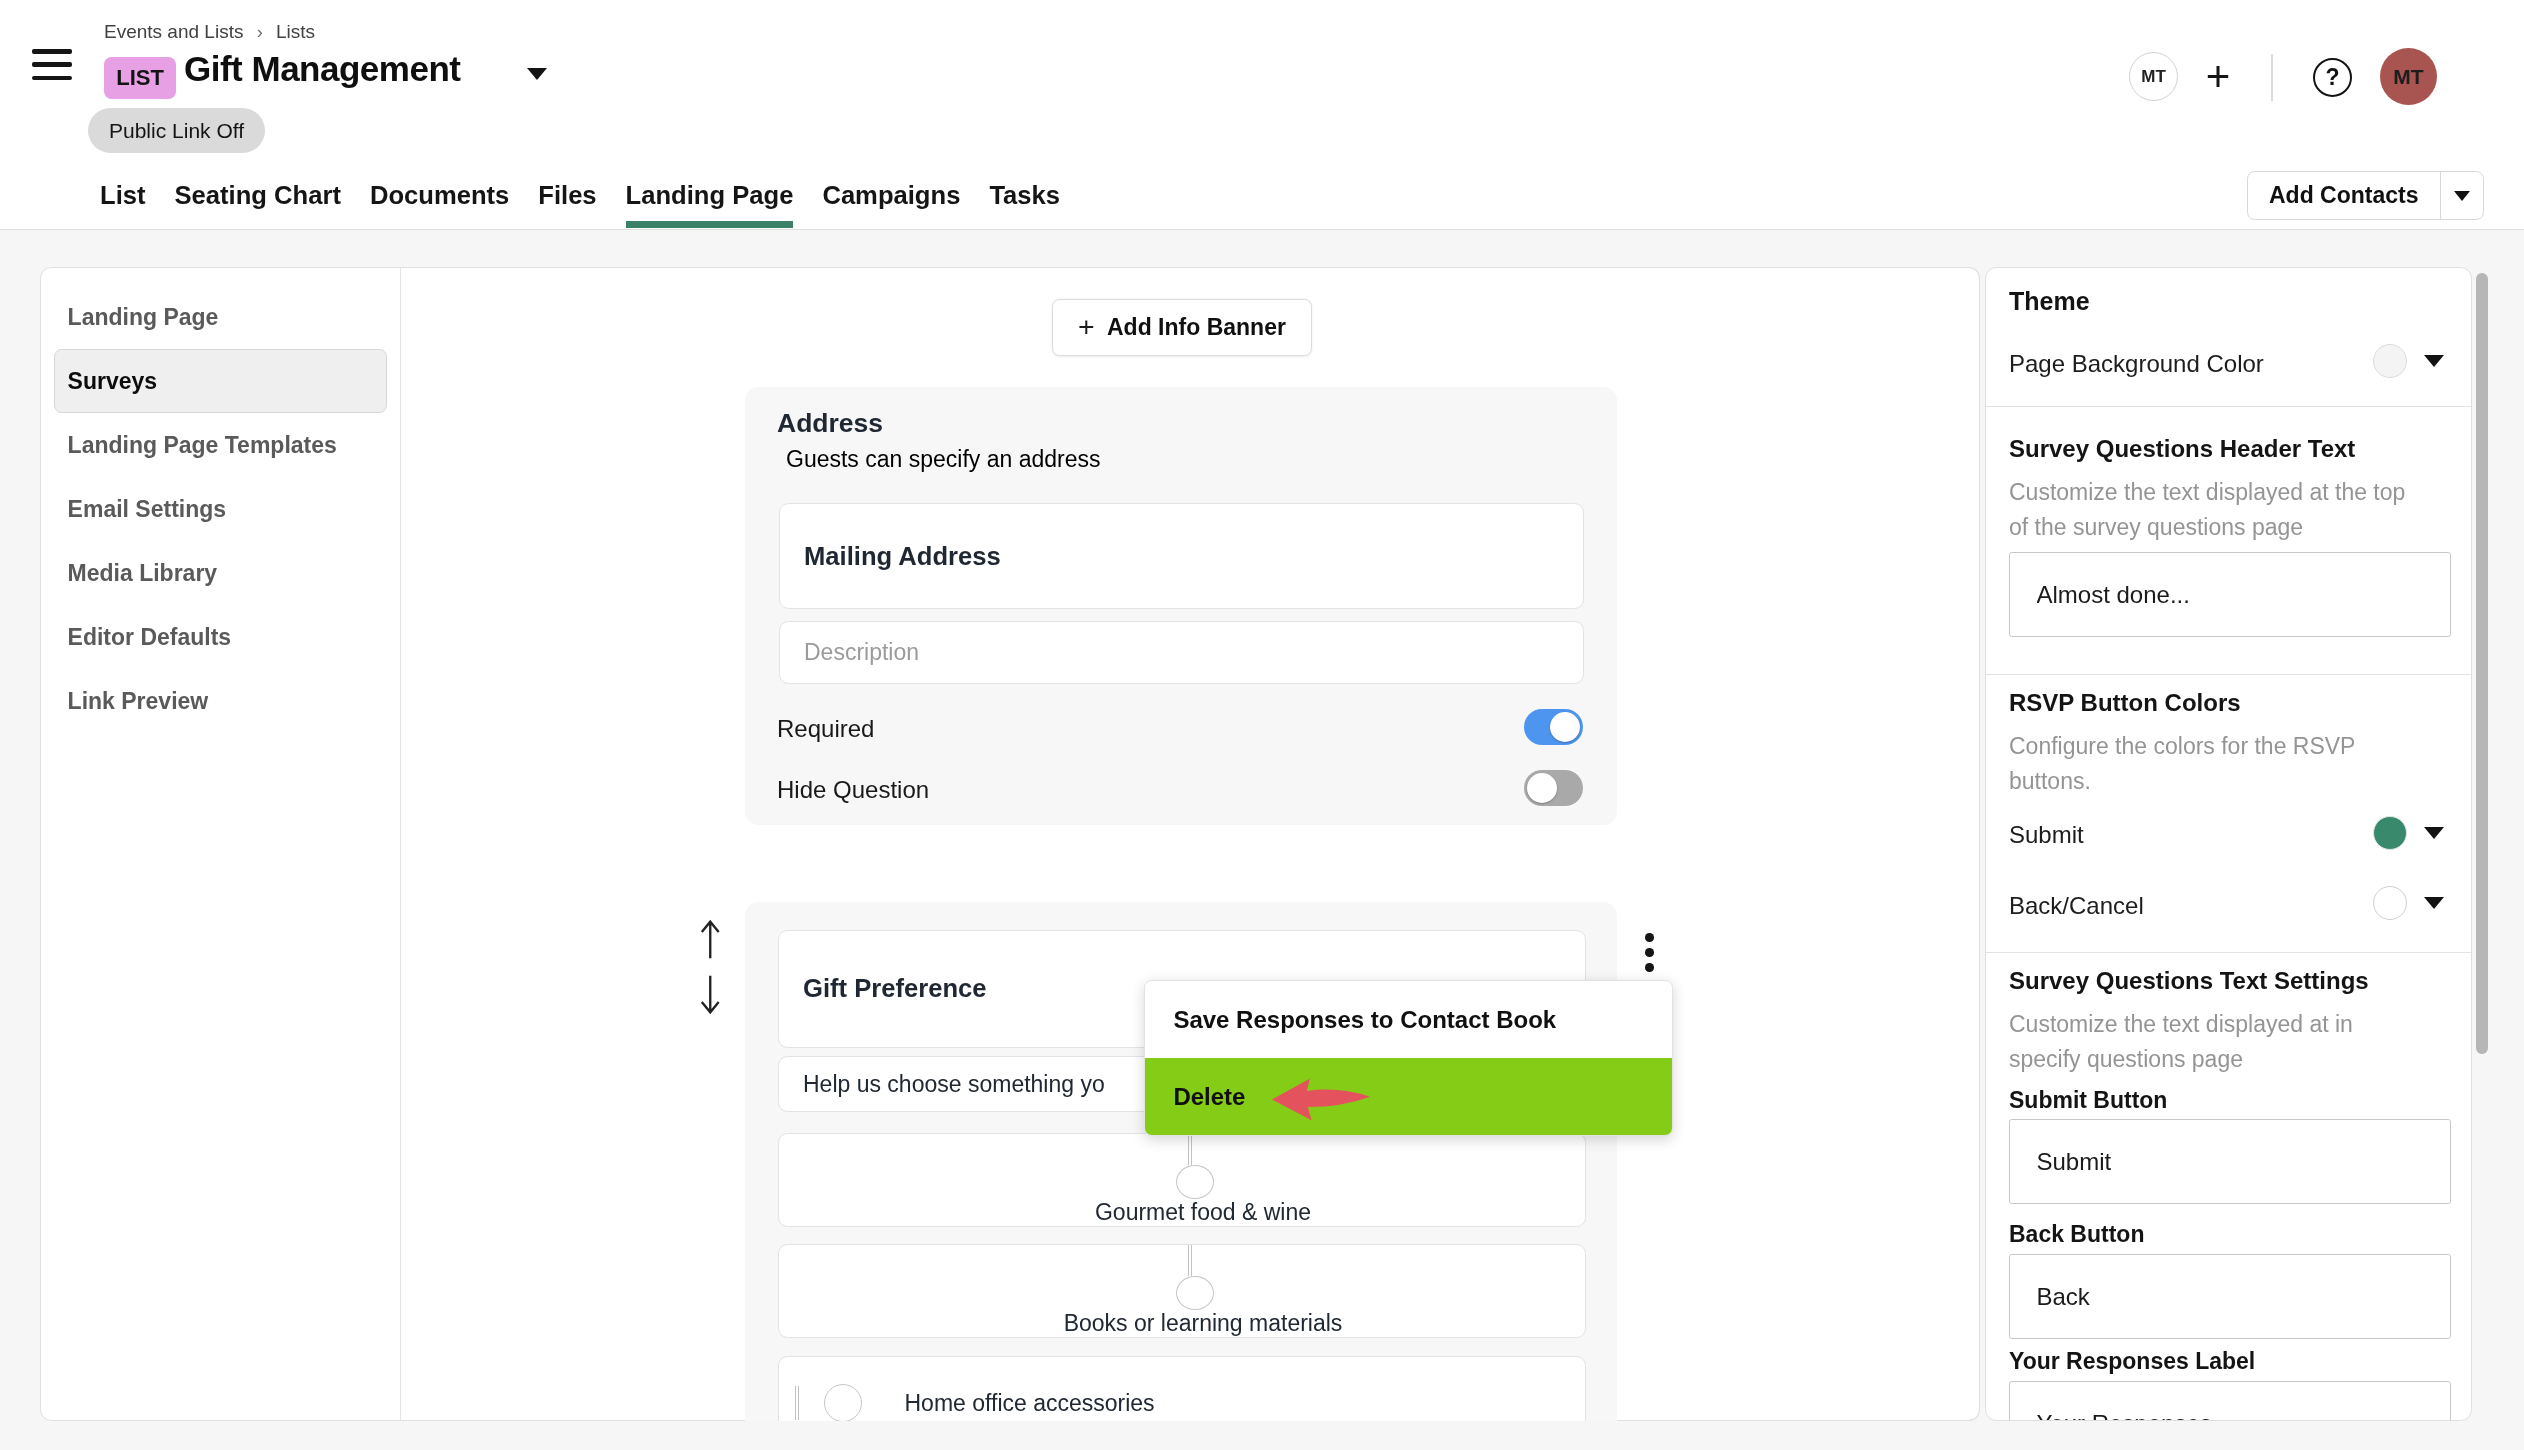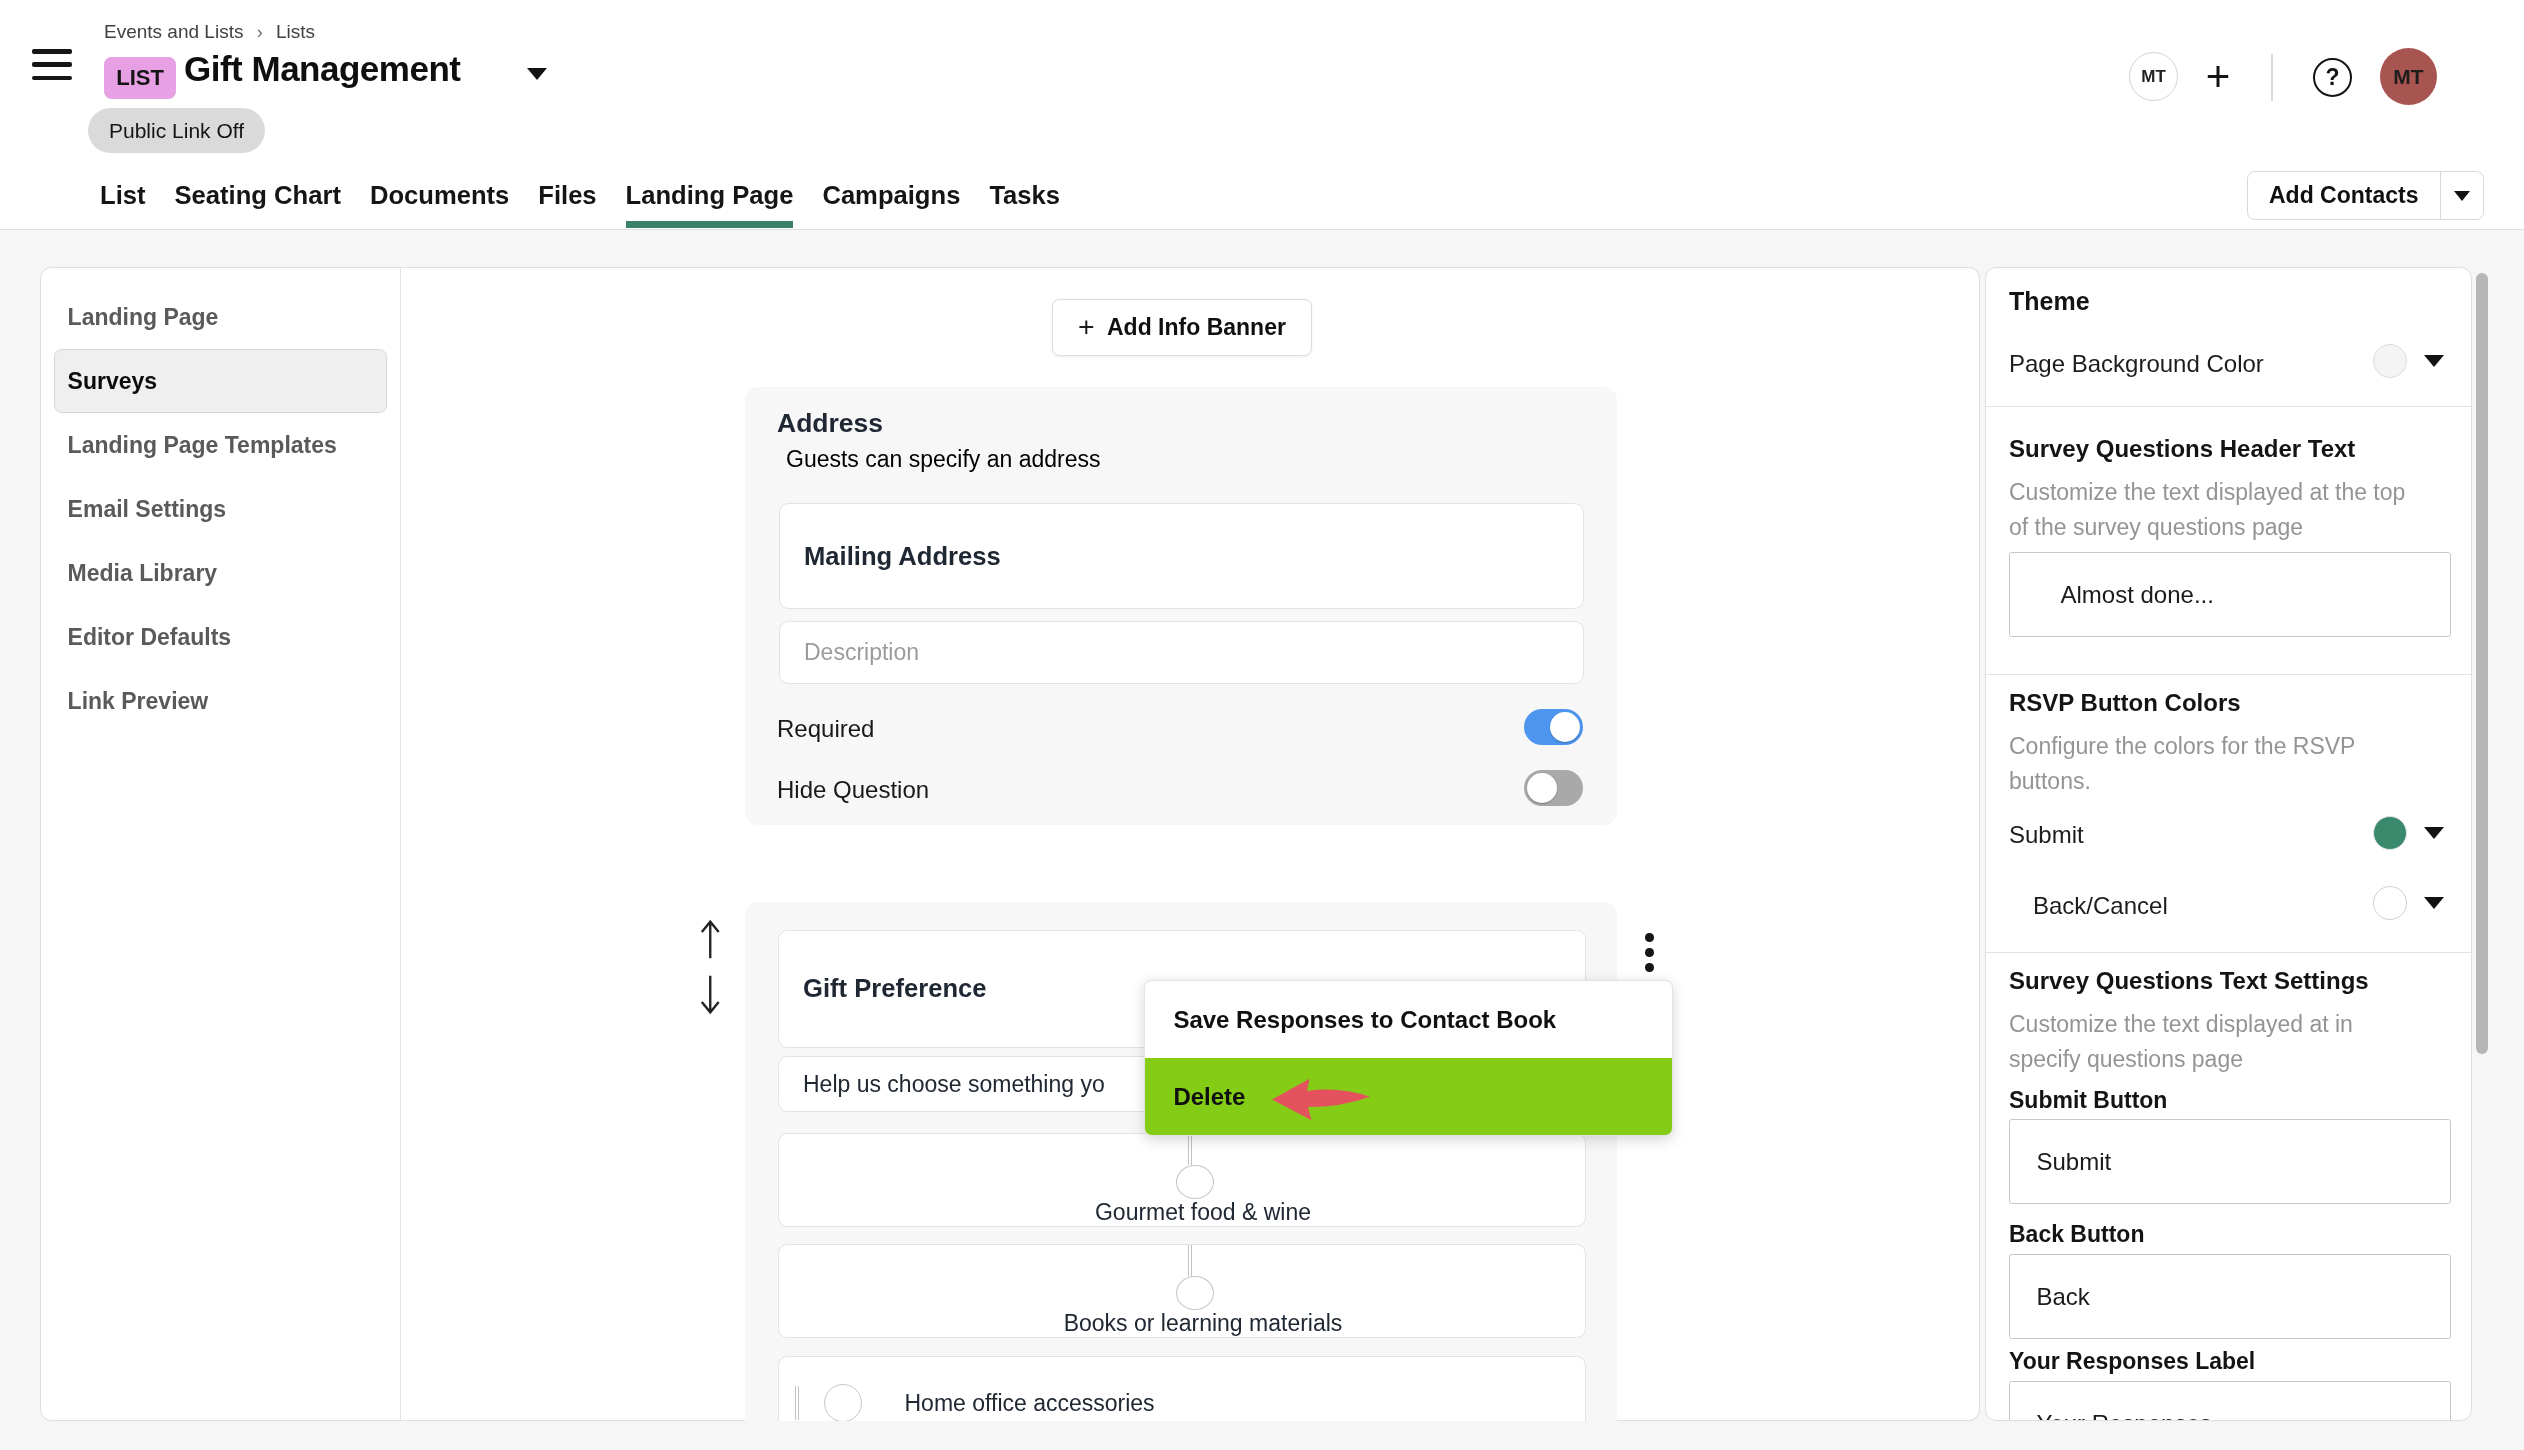--- a/index.html
+++ b/index.html
@@ -243,31 +243,31 @@
 
   <div class="panel right-panel">
     <div class="rp-h" style="top:19px;">Theme</div>
     <div class="rp-label" style="top:82px;">Page Background Color</div>
     <div class="swatch" style="top:76px;background:#f4f4f4;border:0.9px solid #dcdcdc;"></div>
     <div class="sw-caret" style="top:87px;"></div>
     <div class="rp-div" style="top:138px;"></div>
 
     <div class="rp-h" style="top:167px;font-size:24px;">Survey Questions Header Text</div>
     <div class="rp-desc" style="top:207px;">Customize the text displayed at the top of the survey questions page</div>
-    <div class="rp-input" style="top:284px;padding-left:24px;">
+    <div class="rp-input" style="top:284px;">
       <input value="Almost done..." style="">
     </div>
     <div class="rp-div" style="top:406px;"></div>
 
     <div class="rp-h" style="top:421px;font-size:24px;">RSVP Button Colors</div>
     <div class="rp-desc" style="top:461px;">Configure the colors for the RSVP buttons.</div>
     <div class="rp-label" style="top:553px;">Submit</div>
     <div class="swatch" style="top:548px;background:#398a6d;border:1.9px solid #e2e2e2;"></div>
     <div class="sw-caret" style="top:559px;"></div>
-    <div class="rp-label" style="top:624px;margin-left:24px;">Back/Cancel</div>
+    <div class="rp-label" style="top:624px;">Back/Cancel</div>
     <div class="swatch" style="top:618px;background:#ffffff;border:0.9px solid #d0d0d0;"></div>
     <div class="sw-caret" style="top:629px;"></div>
     <div class="rp-div" style="top:684px;"></div>
 
     <div class="rp-h" style="top:699px;font-size:24px;">Survey Questions Text Settings</div>
     <div class="rp-desc" style="top:739px;">Customize the text displayed at in specify questions page</div>
 
     <div class="rp-sublabel" style="top:819px;">Submit Button</div>
     <div class="rp-input" style="top:851px;">
       <input value="Submit" style="">

